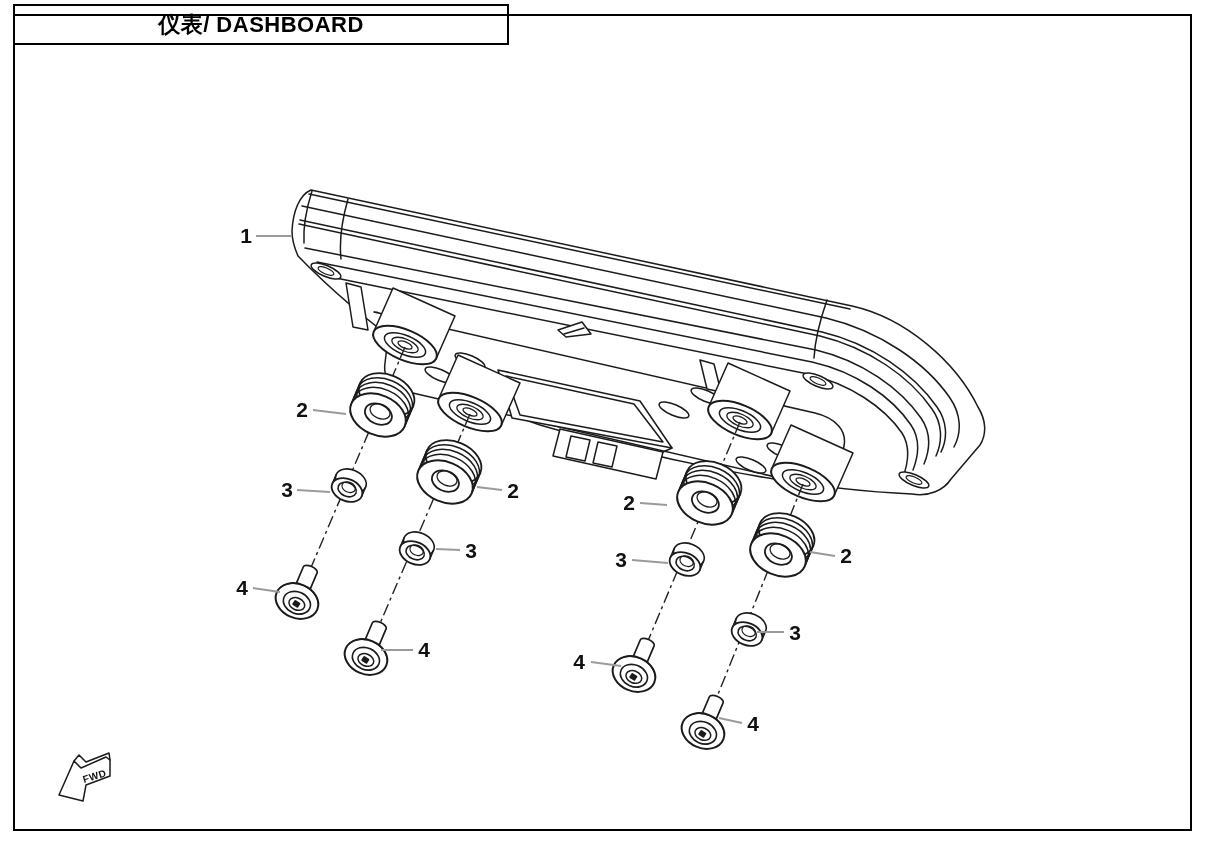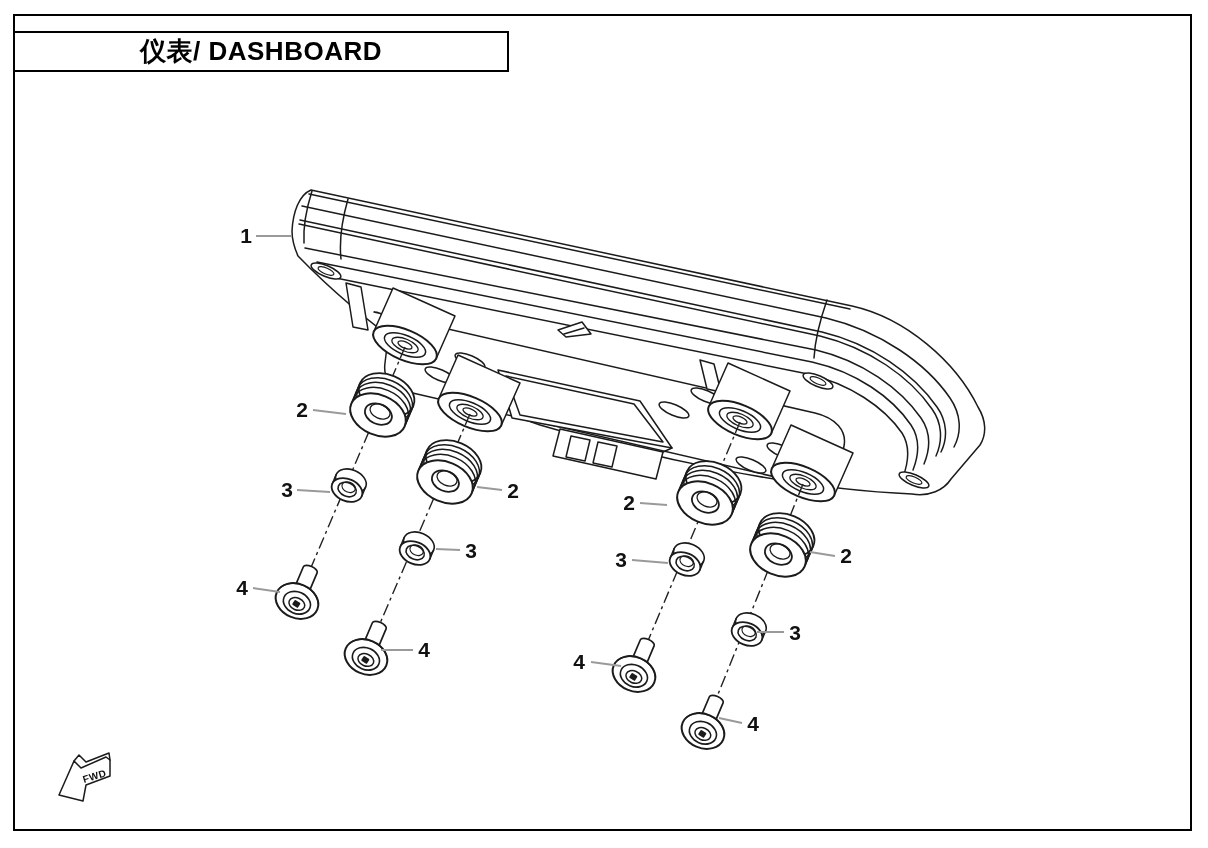--- a/index.html
+++ b/index.html
@@ -5,24 +5,24 @@
   html,body{margin:0;padding:0;background:#fff;}
   .page{
     position:relative;width:1208px;height:848px;background:#ffffff;
     font-family:"Liberation Sans","DejaVu Sans",sans-serif;overflow:hidden;
   }
   .page-border{
     position:absolute;left:13px;top:14px;width:1179px;height:817px;
     border:2px solid #000;box-sizing:border-box;
   }
   .title-box{
-    position:absolute;left:13px;top:31px;width:496px;height:41px;
+    position:absolute;left:13px;top:4px;width:496px;height:41px;
     border:2px solid #000;box-sizing:border-box;
     display:flex;align-items:center;justify-content:center;
-    font-size:26px;font-weight:bold;color:#000;letter-spacing:0.5px;
+    font-size:22px;font-weight:bold;color:#000;letter-spacing:0.5px;
   }
   svg.drawing{position:absolute;left:0;top:0;}
   
   .ln{stroke:#1b1b1b;stroke-width:1.5;fill:none;stroke-linecap:round;stroke-linejoin:round;}
   .fillw{fill:#ffffff;}
   .callout{font-size:21px;font-weight:bold;fill:#111;text-anchor:middle;
            font-family:"Liberation Sans","DejaVu Sans",sans-serif;}
   .leader{stroke:#9a9a9a;stroke-width:2;fill:none;}
   .axis{stroke:#222;stroke-width:1.4;fill:none;stroke-dasharray:12 4 3 4;}
   .fwd-label{font-size:10px;font-weight:bold;fill:#111;

